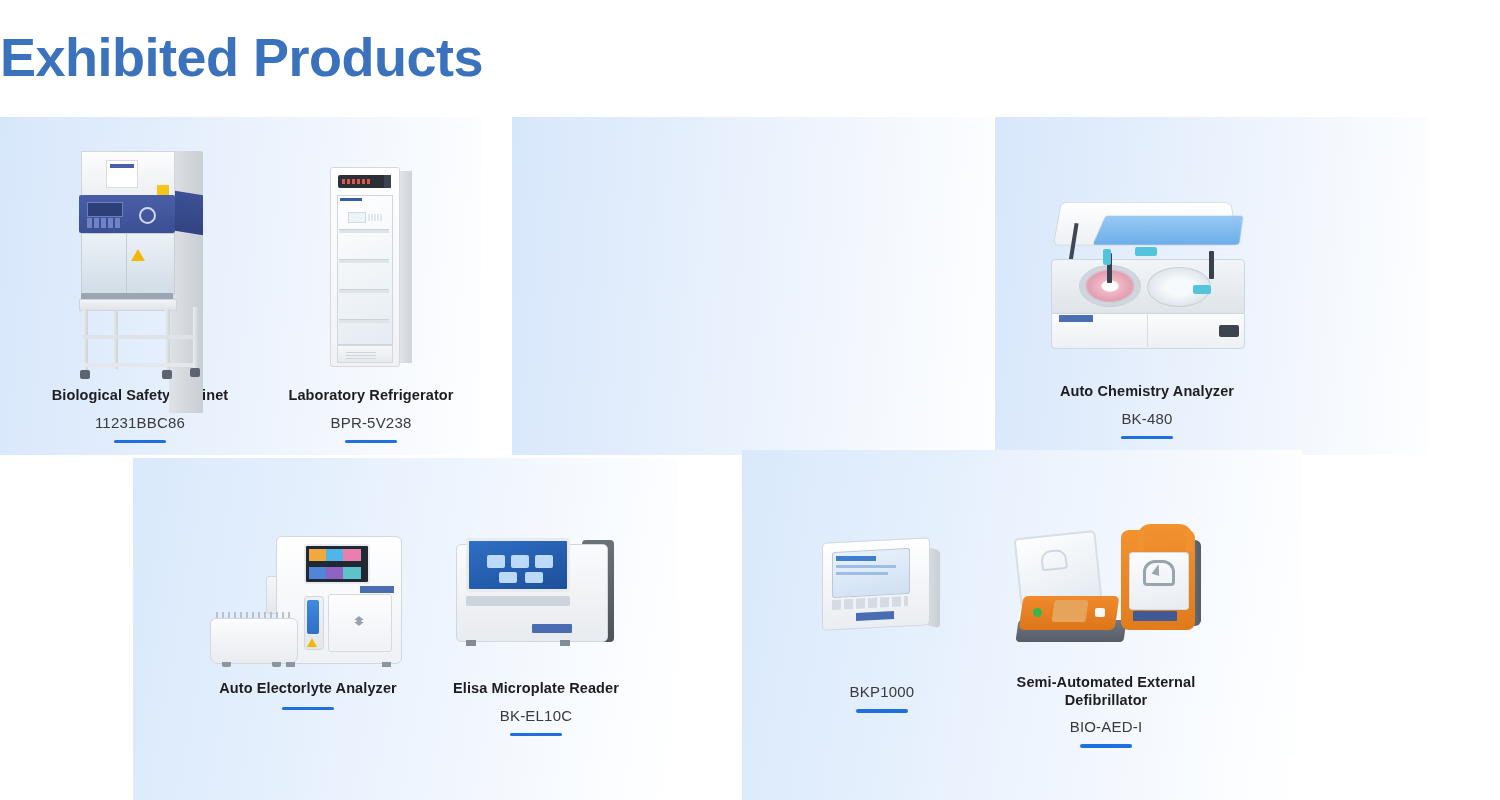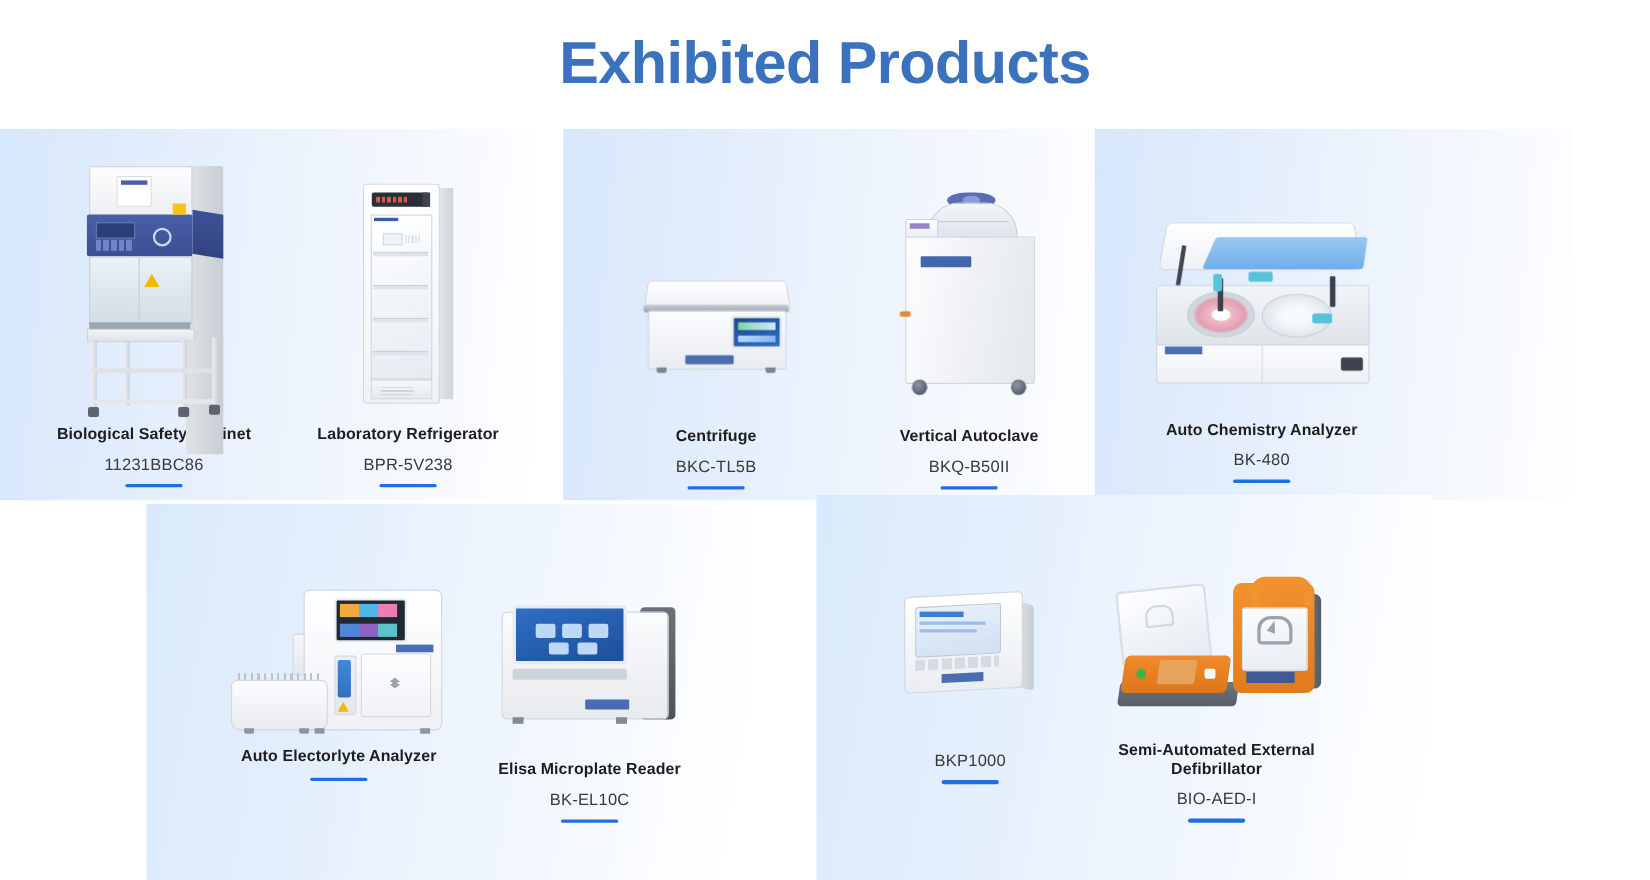--- a/index.html
+++ b/index.html
@@ -7,21 +7,20 @@
     width:1500px;height:800px;overflow:hidden;
     background:#ffffff;
     font-family:"Liberation Sans","DejaVu Sans",sans-serif;
     -webkit-font-smoothing:antialiased;
   }
   .page{position:relative;width:1500px;height:800px;}
 
   
   .page-title{
     position:absolute;left:0;top:26px;width:1500px;
-    text-align:center;
     font-size:54px;font-weight:bold;color:#3b72bd;
     letter-spacing:-0.5px;
   }
 
   
   .card{position:absolute;overflow:hidden;}
   .card-inner{position:absolute;inset:0;}
   .grad-strong{background:linear-gradient(95deg,#d7e7fb 0%,#e2edfc 28%,#eef4fd 58%,#f7fafe 82%,#fdfeff 100%);}
   .grad-soft{background:linear-gradient(100deg,#d9e9fb 0%,#e6f0fd 35%,#f2f7fe 65%,#fbfdff 88%,#ffffff 100%);}
 
@@ -290,55 +289,21 @@
       </div>
       <div class="pname">Laboratory Refrigerator</div>
       <div class="pmodel">BPR-5V238</div>
       <div class="rule"></div>
     </div>
   </div>
 
   <div class="card c2">
     <div class="card-inner grad-strong"></div>
 
-    <div class="prod" style="left:28px;top:22px;width:222px;">
-      <div class="stage" style="height:250px;">
-        <div class="cent" style="top:108px;">
-          <div class="abs lid"></div>
-          <div class="abs rim"></div>
-          <div class="abs body"></div>
-          <div class="abs screen"></div>
-          <div class="abs brand"></div>
-          <div class="abs foot f1"></div>
-            <div class="abs foot f2"></div>
-        </div>
-      </div>
-      <div class="pname">Centrifuge</div>
-      <div class="pmodel">BKC-TL5B</div>
-      <div class="rule"></div>
-    </div>
-
-    <div class="prod" style="left:258px;top:22px;width:222px;">
-      <div class="stage" style="height:250px;">
-        <div class="auto" style="top:36px;">
-          <div class="abs wheel"></div>
-          <div class="abs lid"></div>
-          <div class="abs lidline"></div>
-          <div class="abs panel"></div>
-          <div class="abs body"></div>
-          <div class="abs brand"></div>
-          <div class="abs valve"></div>
-          <div class="abs cast ca"></div>
-            <div class="abs cast cb"></div>
-        </div>
-      </div>
-      <div class="pname">Vertical Autoclave</div>
-      <div class="pmodel">BKQ-B50II</div>
-      <div class="rule"></div>
-    </div>
+
   </div>
 
   <div class="card c3">
     <div class="card-inner grad-strong"></div>
 
     <div class="prod" style="left:30px;top:22px;width:244px;">
       <div class="stage" style="height:244px;">
         <div class="chem" style="top:58px;">
           <div class="abs hood">
               <div class="abs glass"></div>
@@ -385,21 +350,21 @@
           <div class="abs trayfoot tf1"></div>
             <div class="abs trayfoot tf2"></div>
           <div class="abs mf1"></div>
             <div class="abs mf2"></div>
         </div>
       </div>
       <div class="pname">Auto Electorlyte Analyzer</div>
       <div class="rule"></div>
     </div>
 
-    <div class="prod" style="left:278px;top:68px;width:250px;">
+    <div class="prod" style="left:278px;top:56px;width:250px;">
       <div class="stage" style="height:166px;">
         <div class="elisa">
           <div class="abs side"></div>
           <div class="abs shell"></div>
           <div class="abs screen">
             <div class="abs btn b1"></div>
               <div class="abs btn b2"></div>
               <div class="abs btn b3"></div>
             <div class="abs btn b4"></div>
               <div class="abs btn b5"></div>

